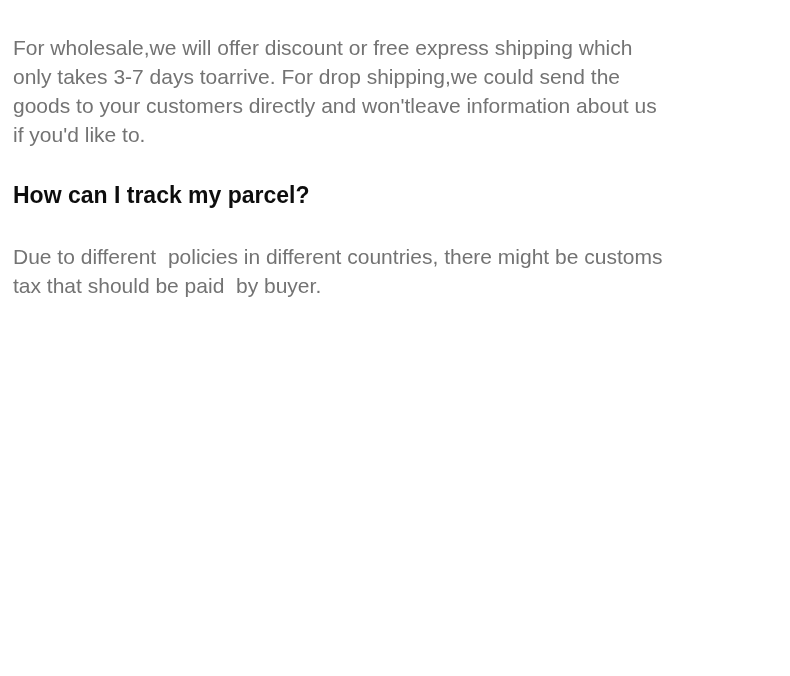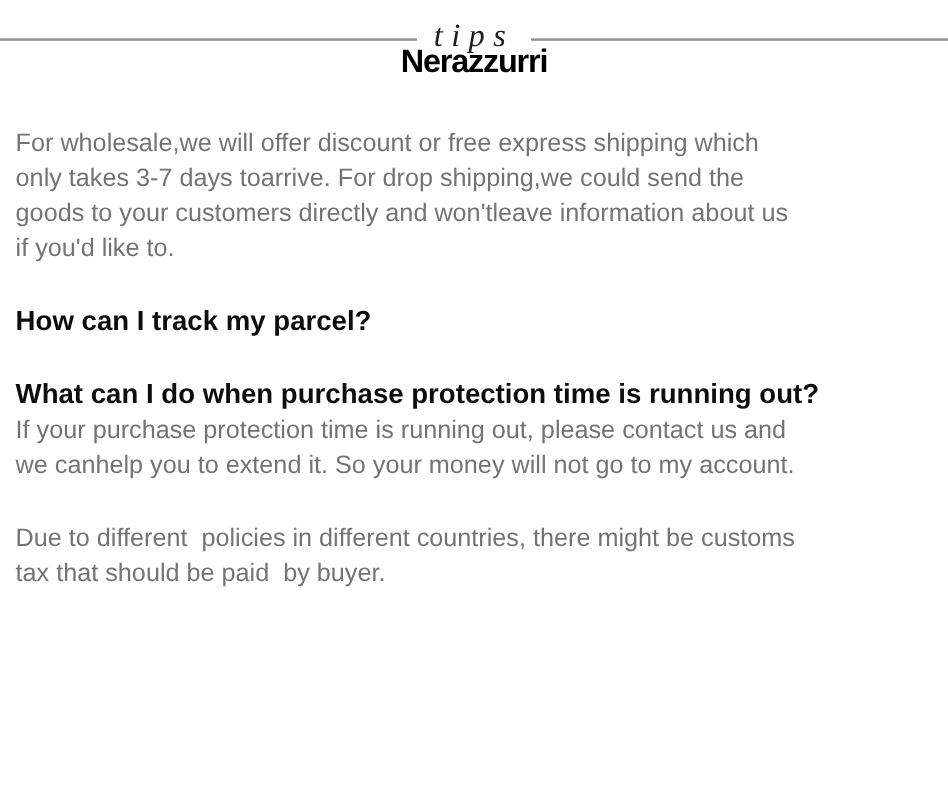--- a/index.html
+++ b/index.html
@@ -75,44 +75,34 @@
     line-height: 29px;
     color: #737373;
     white-space: pre-wrap;
   }
 </style>
 </head>
 <body>
 
 <div class="page">
 
-  <div class="header">
-    <div class="rule"></div>
-    <span class="tips-label">tips</span>
-    <div class="brand">Nerazzurri</div>
-  </div>
 
   <div class="content">
 
     <div class="faq-section">
       <p class="faq-answer">For wholesale,we will offer discount or free express shipping which
 only takes 3-7 days toarrive. For drop shipping,we could send the
 goods to your customers directly and won'tleave information about us
 if you'd like to.</p>
     </div>
 
     <div class="faq-section">
       <p class="faq-question">How can I track my parcel?</p>
     </div>
 
-    <div class="faq-section">
-      <p class="faq-question">What can I do when purchase protection time is running out?</p>
-      <p class="faq-answer">If your purchase protection time is running out, please contact us and
-we canhelp you to extend it. So your money will not go to my account.</p>
-    </div>
 
     <div class="faq-section">
       <p class="faq-answer">Due to different  policies in different countries, there might be customs
 tax that should be paid  by buyer.</p>
     </div>
 
   </div>
 </div>
 
 </body></html>

